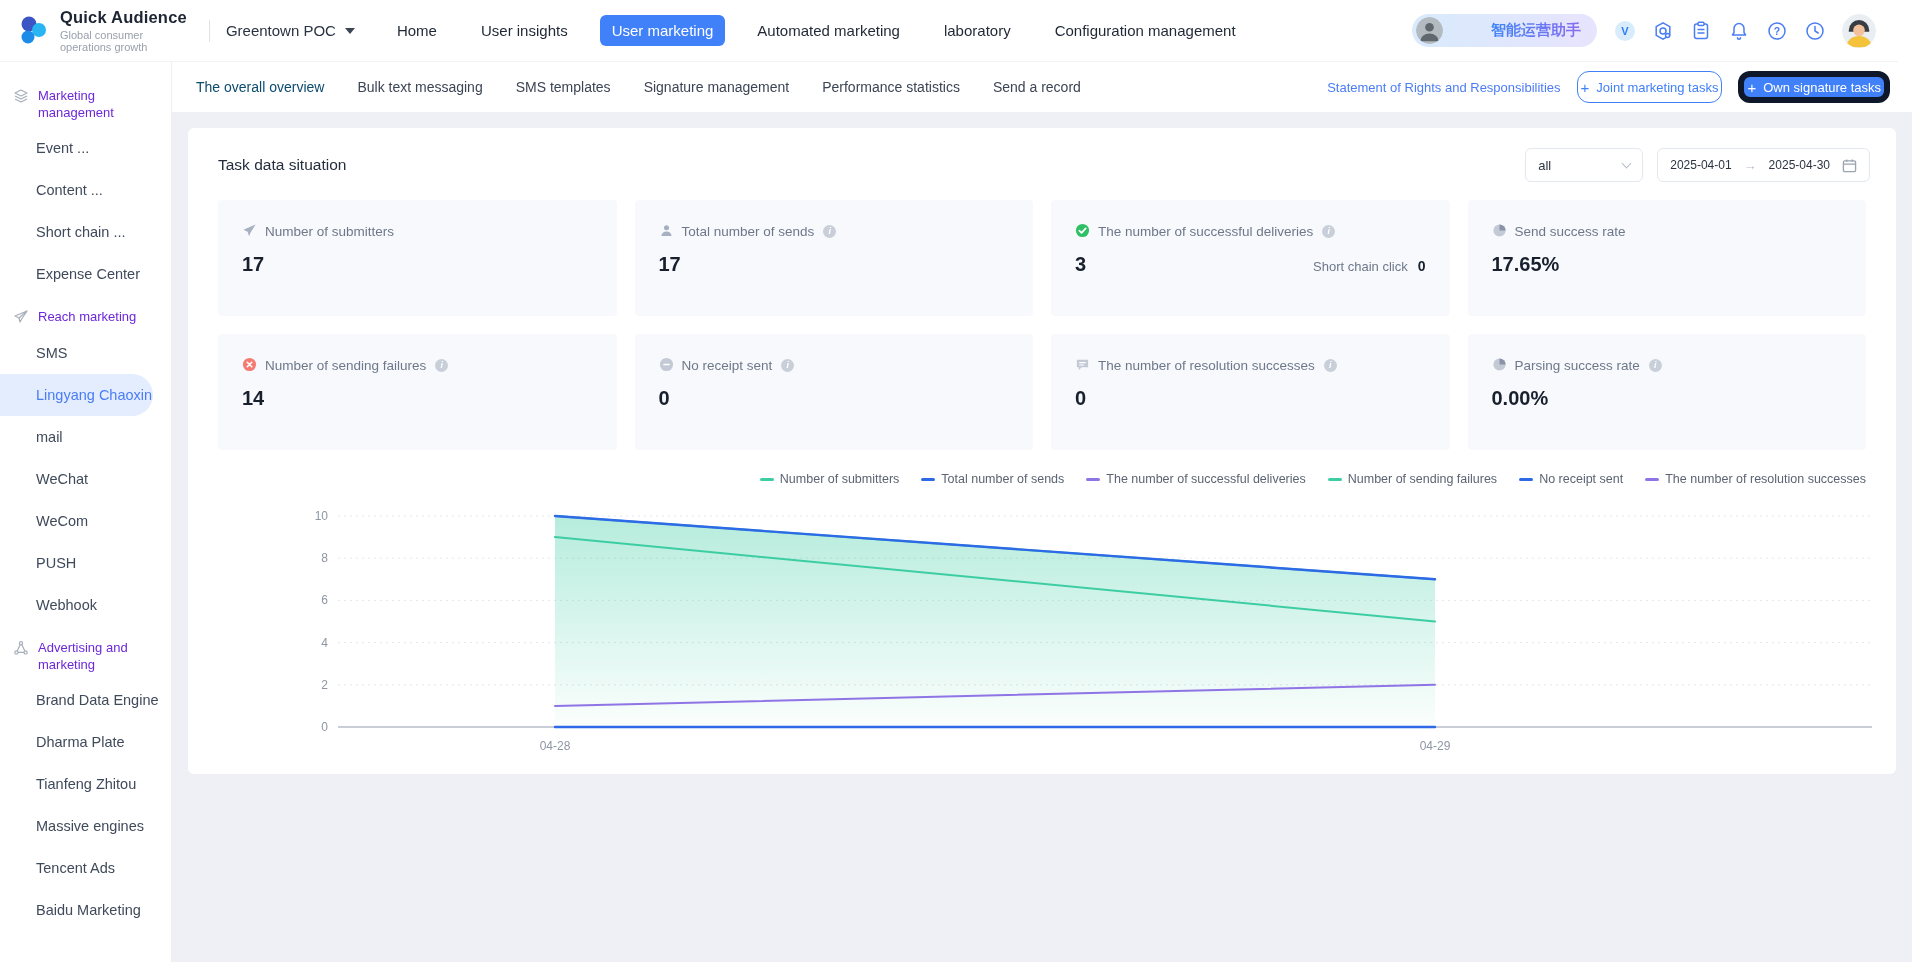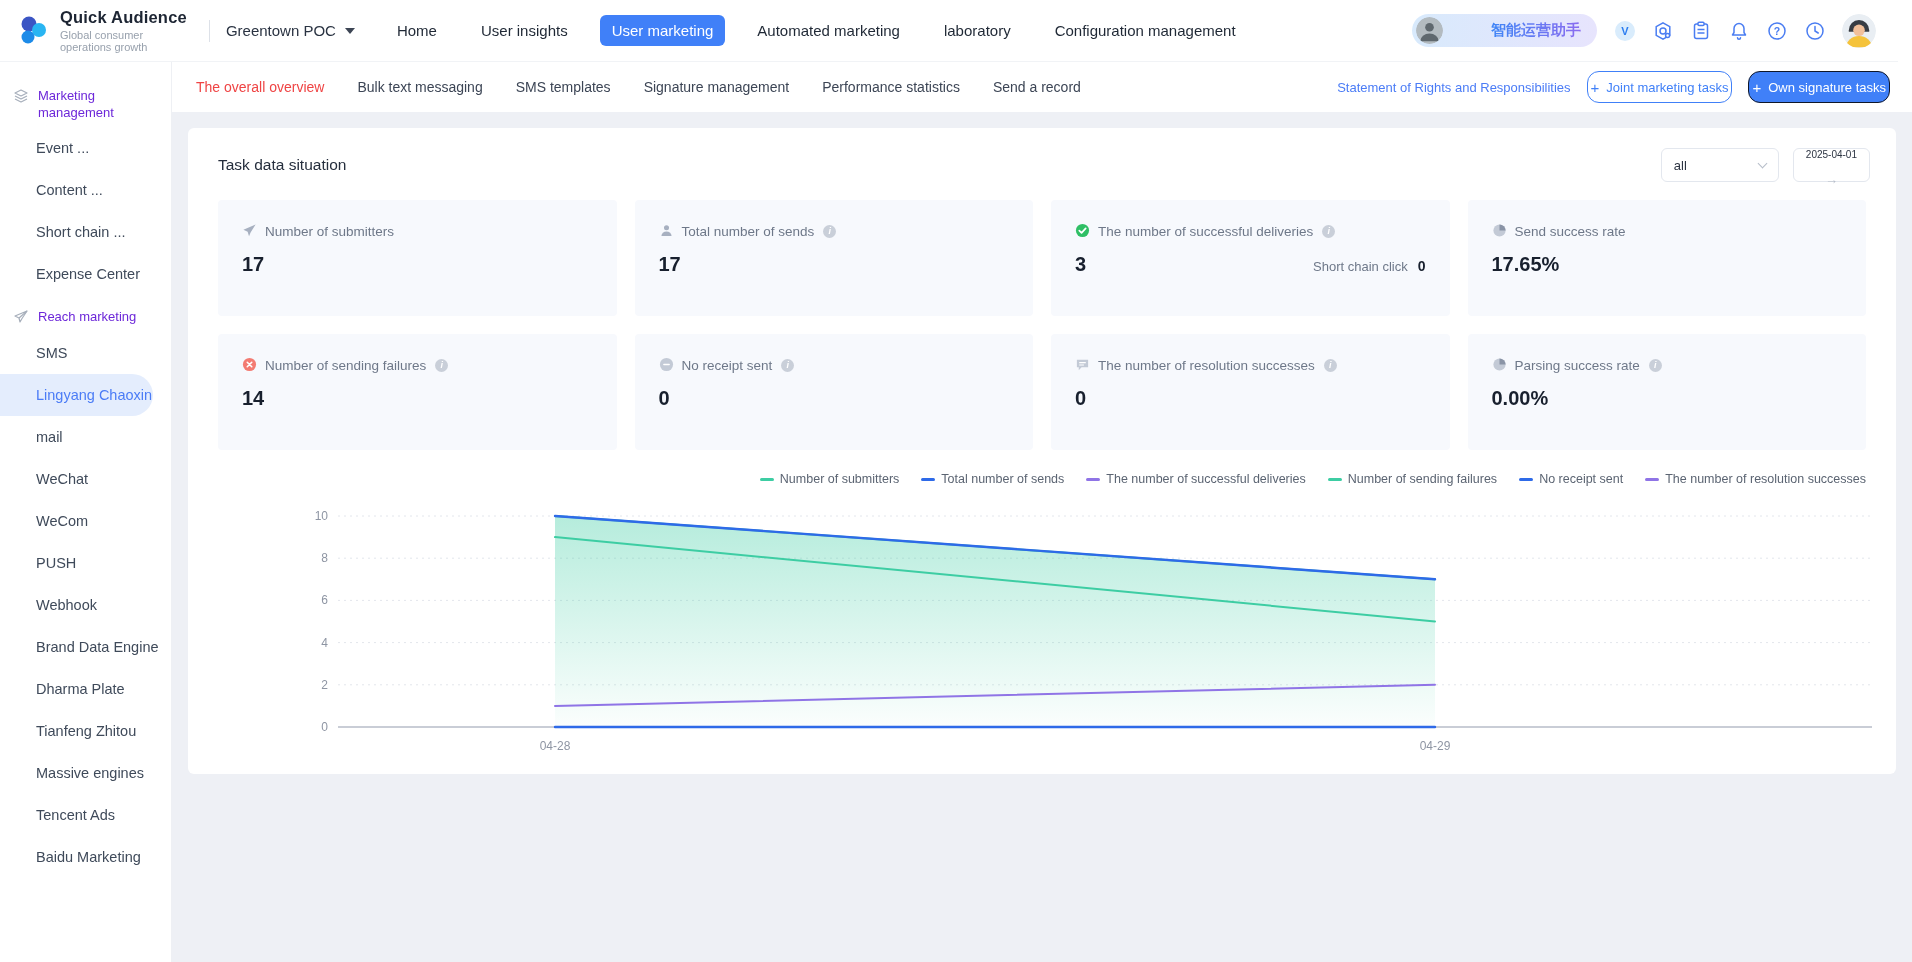--- a/index.html
+++ b/index.html
@@ -30,37 +30,37 @@
   .side-sec-head { display:flex; align-items:flex-start; gap:8px; padding:13px 8px 6px 13px; color:#6d28d9; font-size:13px; line-height:17px; }
   .side-ico { width:17px; height:17px; flex:0 0 17px; margin-top:1px; color:#a7afbb; }
   .side-ico svg { width:16px; height:16px; }
   .side-item { height:42px; line-height:42px; padding-left:36px; font-size:14.5px; color:#3f4a5a; cursor:pointer; margin-right:18px; white-space:nowrap; }
   .side-item.active { background:#e4edfd; color:#4b7cf6; border-radius:0 22px 22px 0; }
 
   
   .tabbar { position:absolute; top:62px; left:172px; right:0; height:50px; background:#fff; display:flex; align-items:center; padding:0 22px 0 24px; z-index:3; }
   .tab-list { display:flex; align-items:center; gap:33px; font-size:14px; }
   .tab { color:#3c4555; cursor:pointer; white-space:nowrap; }
-  .tab.active { color:#ef4444; }
+  .tab.active { color:#0c4a6e; }
   .tabbar-right { margin-left:auto; display:flex; align-items:center; gap:16px; }
   .rights-link { font-size:13px; color:#4b7cf6; cursor:pointer; }
   .btn { height:32px; border-radius:12px; display:inline-flex; align-items:center; padding:0 3px; font-size:13px; cursor:pointer; white-space:nowrap; }
   .btn .plus::before { content:"+"; margin-right:7px; font-size:15px; }
   .btn-outline { border:1px solid #4080f8; color:#4080f8; background:#fff; }
-  .btn-fill { background:#4080f8; color:#fff; border:1px solid #0f172a; }
+  .btn-fill { background:#4080f8; color:#fff; border:6px solid #0f172a; }
 
   
   .main { position:absolute; top:112px; left:172px; right:0; bottom:0; background:#eef0f5; }
   .card { position:absolute; left:16px; right:16px; top:16px; height:646px; background:#fff; border-radius:6px; }
   .card-head { display:flex; align-items:center; justify-content:space-between; padding:20px 26px 0 30px; height:54px; }
   .panel-title { font-size:15.5px; color:#252e3d; font-weight:500; }
   .filters { display:flex; align-items:center; gap:14px; }
   .select-box { width:118px; height:34px; border:1px solid #e3e7ee; border-radius:6px; display:flex; align-items:center; justify-content:space-between; padding:0 12px; font-size:13px; color:#2c3442; background:#fff; cursor:pointer; }
   .chevron { width:7px; height:7px; border-right:1.5px solid #b6bdc9; border-bottom:1.5px solid #b6bdc9; transform:rotate(45deg); margin-top:-3px; }
-  .date-box { height:34px; border:1px solid #e3e7ee; border-radius:6px; display:flex; align-items:center; gap:12px; padding:0 12px; font-size:10px; color:#2c3442; background:#fff; cursor:pointer;flex-direction:column; }
+  .date-box { height:34px; border:1px solid #e3e7ee; border-radius:6px; display:flex; align-items:center; gap:12px; padding:0 12px; font-size:12px; color:#2c3442; background:#fff; cursor:pointer; }
   .date-arrow::before { content:"\2192"; color:#b6bdc9; font-size:13px; }
   .cal-icon { display:inline-flex; color:#9aa3b0; }
 
   
   .stats-grid { padding:0 30px; margin-top:18px; display:flex; flex-direction:column; gap:18px; }
   .stats-row { display:flex; gap:18px; }
   .stat-card { flex:1; background:#f7f9fd; border-radius:4px; height:116px; padding:23px 24px; }
   .s-top { display:flex; align-items:center; gap:7px; color:#6e7889; font-size:13.5px; }
   .s-ico { display:inline-flex; width:16px; height:16px; }
   .s-ico svg { width:15px; height:15px; }
@@ -191,20 +191,29 @@
         </svg></span>
       <span>Reach marketing</span>
     </div>
     <div class="side-item">SMS</div>
     <div class="side-item active">Lingyang Chaoxin</div>
     <div class="side-item">mail</div>
     <div class="side-item">WeChat</div>
     <div class="side-item">WeCom</div>
     <div class="side-item">PUSH</div>
     <div class="side-item">Webhook</div>
+    <div class="side-sec-head">
+      <span class="side-ico"><svg viewBox="0 0 16 16" fill="none" stroke="currentColor" stroke-width="1.2">
+          <circle cx="8" cy="3.2" r="1.6"></circle>
+          <circle cx="3.4" cy="12.4" r="1.6"></circle>
+          <circle cx="12.6" cy="12.4" r="1.6"></circle>
+          <path d="M7.2 4.6 L4.2 11 M8.8 4.6 L11.8 11 M5 12.4 H11"></path>
+        </svg></span>
+      <span>Advertising and marketing</span>
+    </div>
     <div class="side-item">Brand Data Engine</div>
     <div class="side-item">Dharma Plate</div>
     <div class="side-item">Tianfeng Zhitou</div>
     <div class="side-item">Massive engines</div>
     <div class="side-item">Tencent Ads</div>
     <div class="side-item">Baidu Marketing</div>
   </aside>
 
 <div class="tabbar">
   <div class="tab-list">

